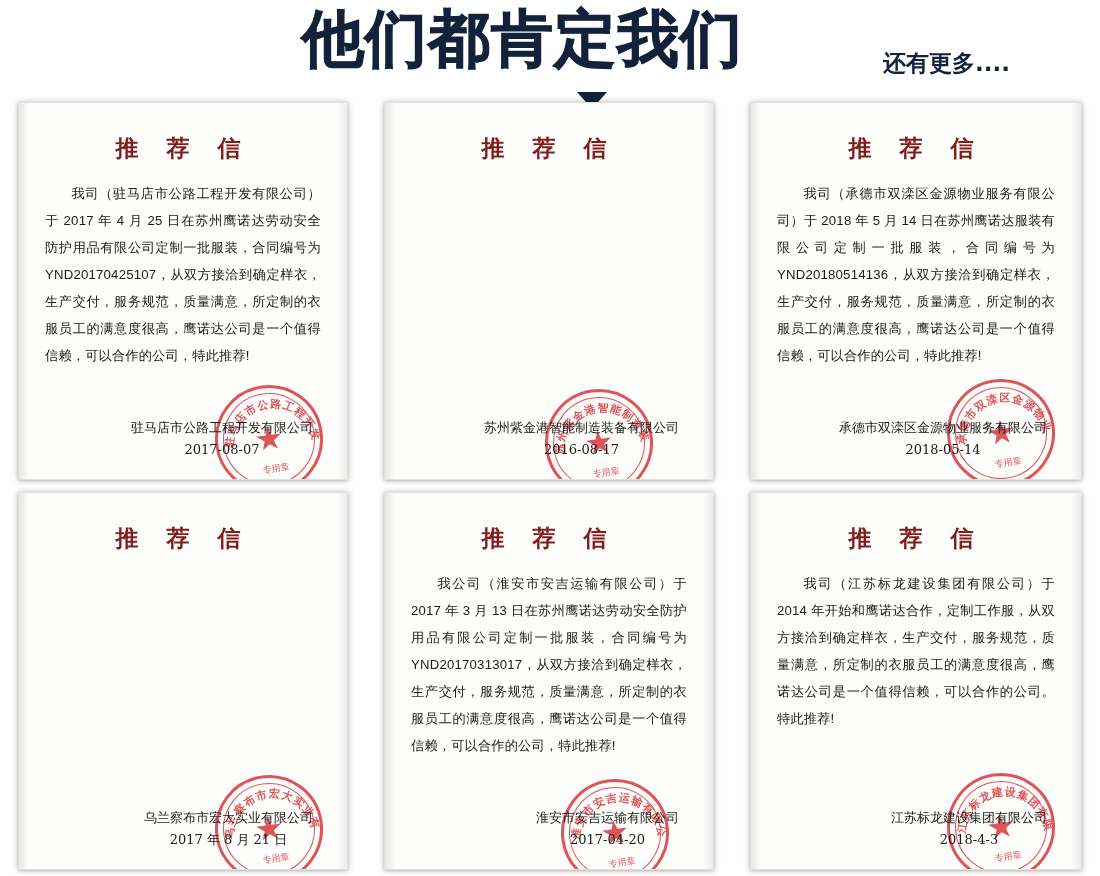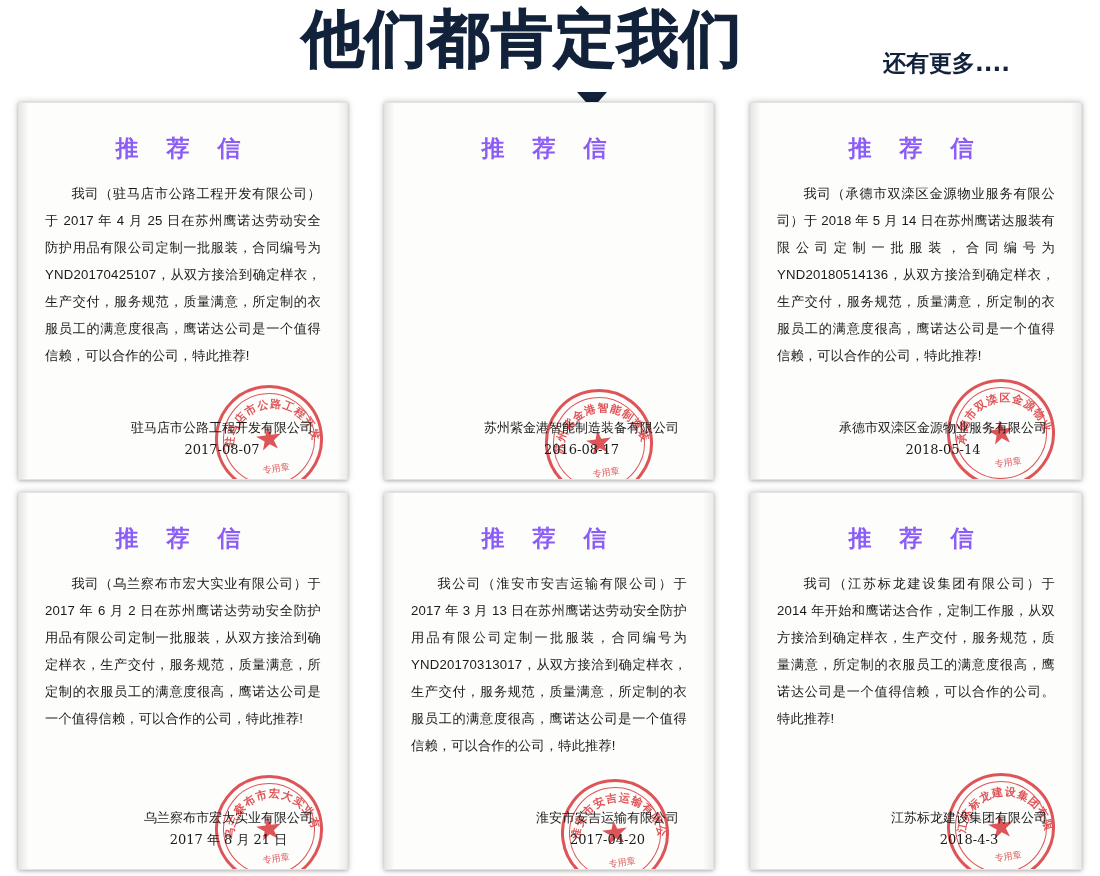--- a/index.html
+++ b/index.html
@@ -98,21 +98,21 @@
     position: absolute;
     right: 0; top: 0; bottom: 0; width: 10px;
     background: linear-gradient(to left, rgba(0,0,0,0.07), rgba(0,0,0,0));
     pointer-events: none;
   }
   .letter-title {
     text-align: center;
     font-size: 23px;
     font-weight: bold;
     letter-spacing: 10px;
-    color: #8b5cf6;
+    color: #7f1d1d;
     margin: 8px 0 16px 0;
     font-family: "DejaVu Serif", serif;
   }
   .letter-body {
     font-size: 13.2px;
     line-height: 27px;
     color: #1a1a1a;
     text-align: justify;
     text-indent: 2em;
     letter-spacing: 0.2px;
@@ -255,21 +255,20 @@
         <div class="sig-block">
           <span class="sig-company">承德市双滦区金源物业服务有限公司</span>
           <span class="sig-date">2018-05-14</span>
         </div>
       </div>
     </div>
 
     <div class="cell">
       <div class="letter">
         <div class="letter-title">推 荐 信</div>
-        <div class="letter-body">我司（乌兰察布市宏大实业有限公司）于 2017 年 6 月 2 日在苏州鹰诺达劳动安全防护用品有限公司定制一批服装，从双方接洽到确定样衣，生产交付，服务规范，质量满意，所定制的衣服员工的满意度很高，鹰诺达公司是一个值得信赖，可以合作的公司，特此推荐!</div>
         <div class="seal seal-3">
           <div class="inner-ring"></div>
           <svg class="arc-text" viewBox="0 0 108 108">
             <path id="arc3" d="M 14,60 A 40,40 0 0 1 94,60" fill="none"></path>
             <text><textPath href="#arc3" startOffset="3%">乌兰察布市宏大实业有限公司</textPath></text>
           </svg>
           <div class="star"></div>
           <div class="bottom-text">专用章</div>
         </div>
         <div class="sig-block">

